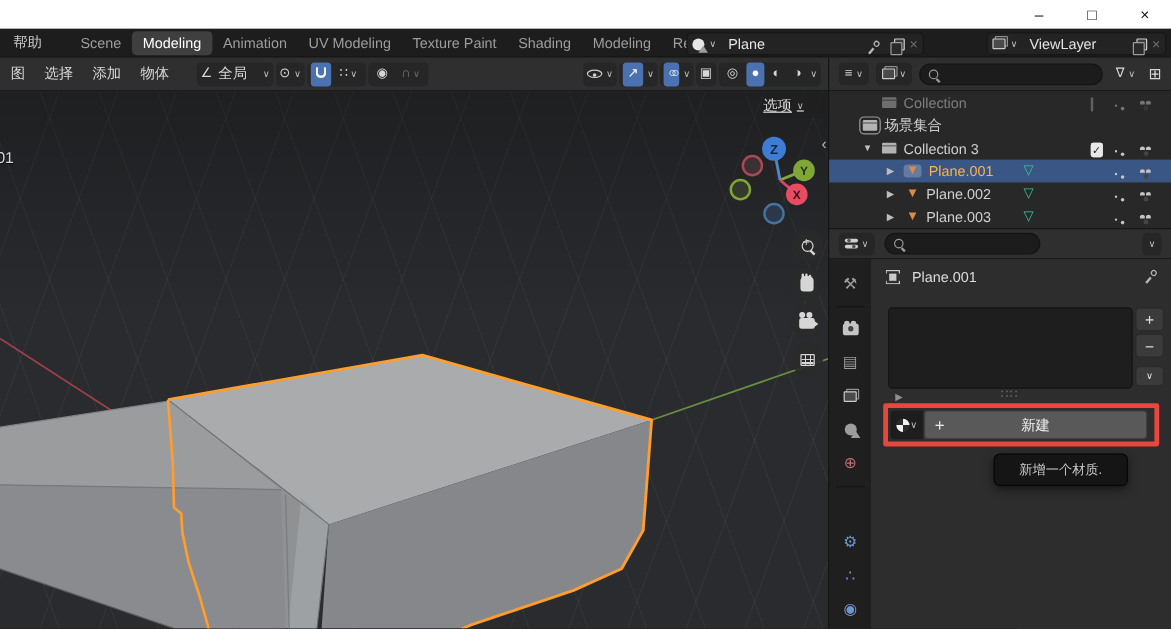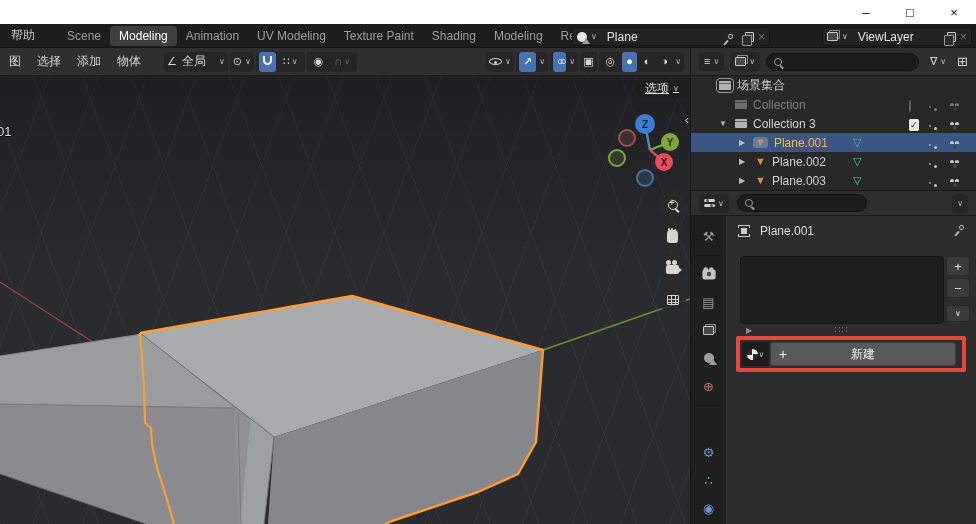--- a/index.html
+++ b/index.html
@@ -105,21 +105,21 @@
   .newbtn .pl{position:absolute;left:8px;font-size:14px;color:#eee;}
   .tooltip{position:absolute;left:102px;top:162px;width:112px;height:27px;background:#151515;border:1px solid #060606;border-radius:5px;box-shadow:0 3px 8px rgba(0,0,0,.5);display:flex;align-items:center;justify-content:center;color:#c9c9c9;font-size:11px;}
 
   
   .viewport{position:absolute;left:0;top:76px;width:690px;height:448px;background:#2a2b2e;overflow:hidden;
     background-image:linear-gradient(to bottom,rgba(0,0,0,.28),rgba(0,0,0,0) 42%),
       repeating-linear-gradient(110deg,rgba(200,205,215,.05) 0 1px,transparent 1px 46px),
       repeating-linear-gradient(70deg,rgba(200,205,215,.05) 0 1px,transparent 1px 46px);}
   .scene{position:absolute;left:0;top:0;}
   .vinfo{position:absolute;left:-3px;top:48px;color:#d9d9d9;font-size:13px;text-shadow:0 1px 1px #000;}
-  .optbtn{position:absolute;left:636px;top:3px;width:52px;height:19px;background:rgba(32,32,32,.92);border-radius:4px;display:flex;align-items:center;justify-content:center;gap:4px;color:#dcdcdc;text-decoration:underline;}
+  .optbtn{position:absolute;left:636px;top:3px;width:52px;height:19px;background:rgba(32,32,32,.92);border-radius:4px;display:flex;align-items:center;justify-content:flex-start;gap:4px;color:#dcdcdc;text-decoration:underline;}
   .collapse{position:absolute;right:1px;top:36px;color:#b5b5b5;font-size:13px;}
   .navbtn{position:absolute;left:659px;width:27px;height:27px;border-radius:50%;background:rgba(42,42,42,.88);display:flex;align-items:center;justify-content:center;color:#d6d6d6;}
   .i-magp{position:relative;width:10px;height:10px;border:1.6px solid #d6d6d6;border-radius:50%;}
   .i-magp::before{content:"+";position:absolute;left:0.5px;top:-3.5px;font-size:10px;color:#d6d6d6;}
   .i-magp::after{content:"";position:absolute;left:7px;top:7px;width:5px;height:1.6px;background:#d6d6d6;transform:rotate(45deg);transform-origin:0 0;}
   .i-hand{position:relative;width:11px;height:13px;background:#d6d6d6;border-radius:4px 4px 3px 3px;}
   .i-hand::before{content:"";position:absolute;top:-2px;left:1px;width:2px;height:4px;background:#d6d6d6;box-shadow:3px 0 0 #d6d6d6,6px 1px 0 #d6d6d6;border-radius:1px;}
   .i-mcam{position:relative;width:13px;height:9px;background:#d6d6d6;border-radius:2px;margin-top:4px;}
   .i-mcam::before{content:"";position:absolute;top:-5px;left:0;width:5px;height:5px;border-radius:50%;background:#d6d6d6;box-shadow:6px 0 0 #d6d6d6;}
   .i-mcam::after{content:"";position:absolute;right:-3px;top:2px;border-top:3px solid transparent;border-bottom:3px solid transparent;border-left:4px solid #d6d6d6;}
@@ -254,30 +254,30 @@
       <span class="i-mag"></span>
     </div>
     <div class="pillbtn" style="background:transparent">
       <span class="glyph">∇</span>
       <span class="chev">∨</span>
     </div>
     <span class="glyph" style="font-size:13px">⊞</span>
   </div>
 
   <div class="outliner">
-    <div class="orow">
-      <span class="i-colbox ring" style="margin-left:28px"></span>
-      <span class="oname">场景集合</span>
-    </div>
     <div class="orow muted">
       <span class="i-colbox" style="margin-left:44px"></span>
       <span class="oname">Collection</span>
       <span class="rc" style="left:218px"><span class="i-chk"></span></span>
       <span class="rc" style="left:238px"><span class="i-eyeo"></span></span>
       <span class="rc" style="left:258px"><span class="i-camico"></span></span>
+    </div>
+    <div class="orow">
+      <span class="i-colbox ring" style="margin-left:28px"></span>
+      <span class="oname">场景集合</span>
     </div>
     <div class="orow">
       <span class="arr" style="left:28px">▼</span>
       <span class="i-colbox" style="margin-left:44px"></span>
       <span class="oname">Collection 3</span>
       <span class="rc" style="left:218px"><span class="i-chk on">✓</span></span>
       <span class="rc" style="left:238px"><span class="i-eyeo"></span></span>
       <span class="rc" style="left:258px"><span class="i-camico"></span></span>
     </div>
     <div class="orow sel">
@@ -359,20 +359,23 @@
     </div>
     <div class="browse">
       <span class="i-matball"></span>
       <span class="chev">∨</span>
     </div>
     <div class="newbtn">
       <span class="pl">+</span>
       <span>新建</span>
     </div>
     <div class="redrect"></div>
+    <div class="tooltip">
+      <span>新增一个材质.</span>
+    </div>
   </div>
 
   <div class="viewport">
     <svg class="scene" width="690" height="448" viewBox="0 0 690 448">
 
       <line x1="0" y1="206" x2="150" y2="303" stroke="#9e4149" stroke-width="1.4"></line>
       <line x1="543" y1="274" x2="690" y2="223" stroke="#6a8f3f" stroke-width="1.4"></line>
 
       <polygon points="140,257 274,361 264,448 172,448" fill="#8f9193"></polygon>
       <polygon points="140,257 352,220 543,274 274,361" fill="#a9abad"></polygon>

